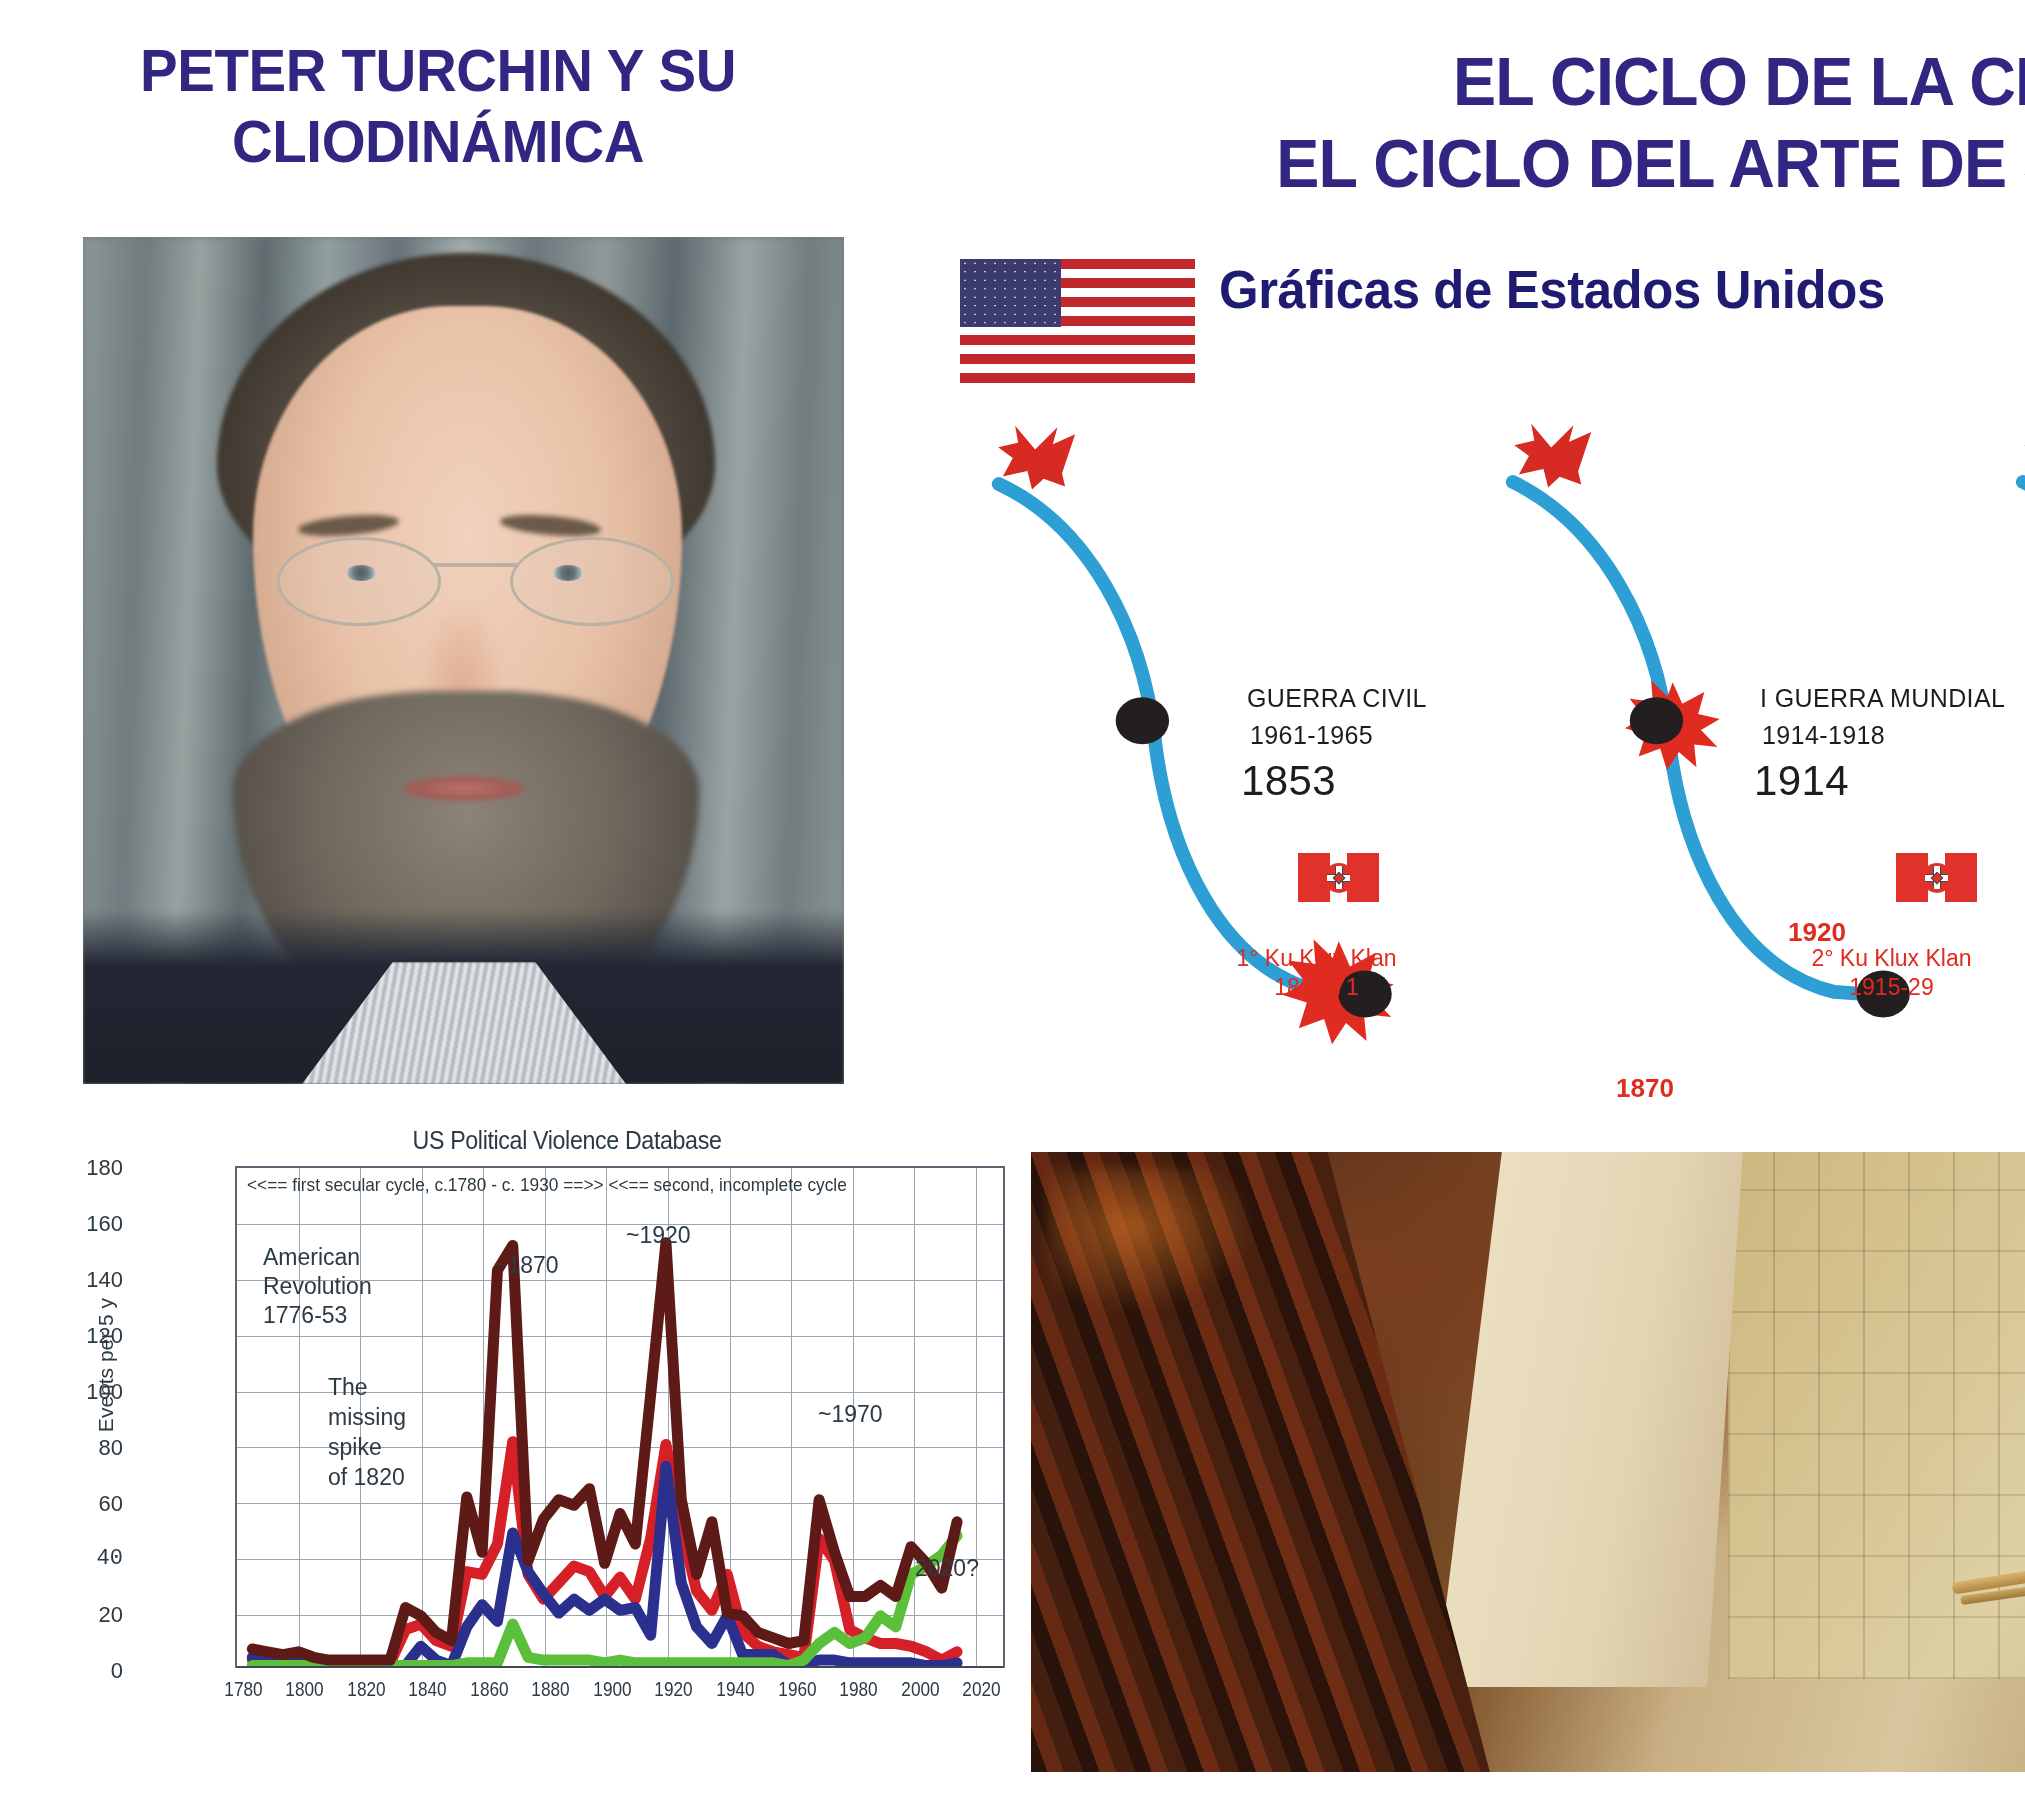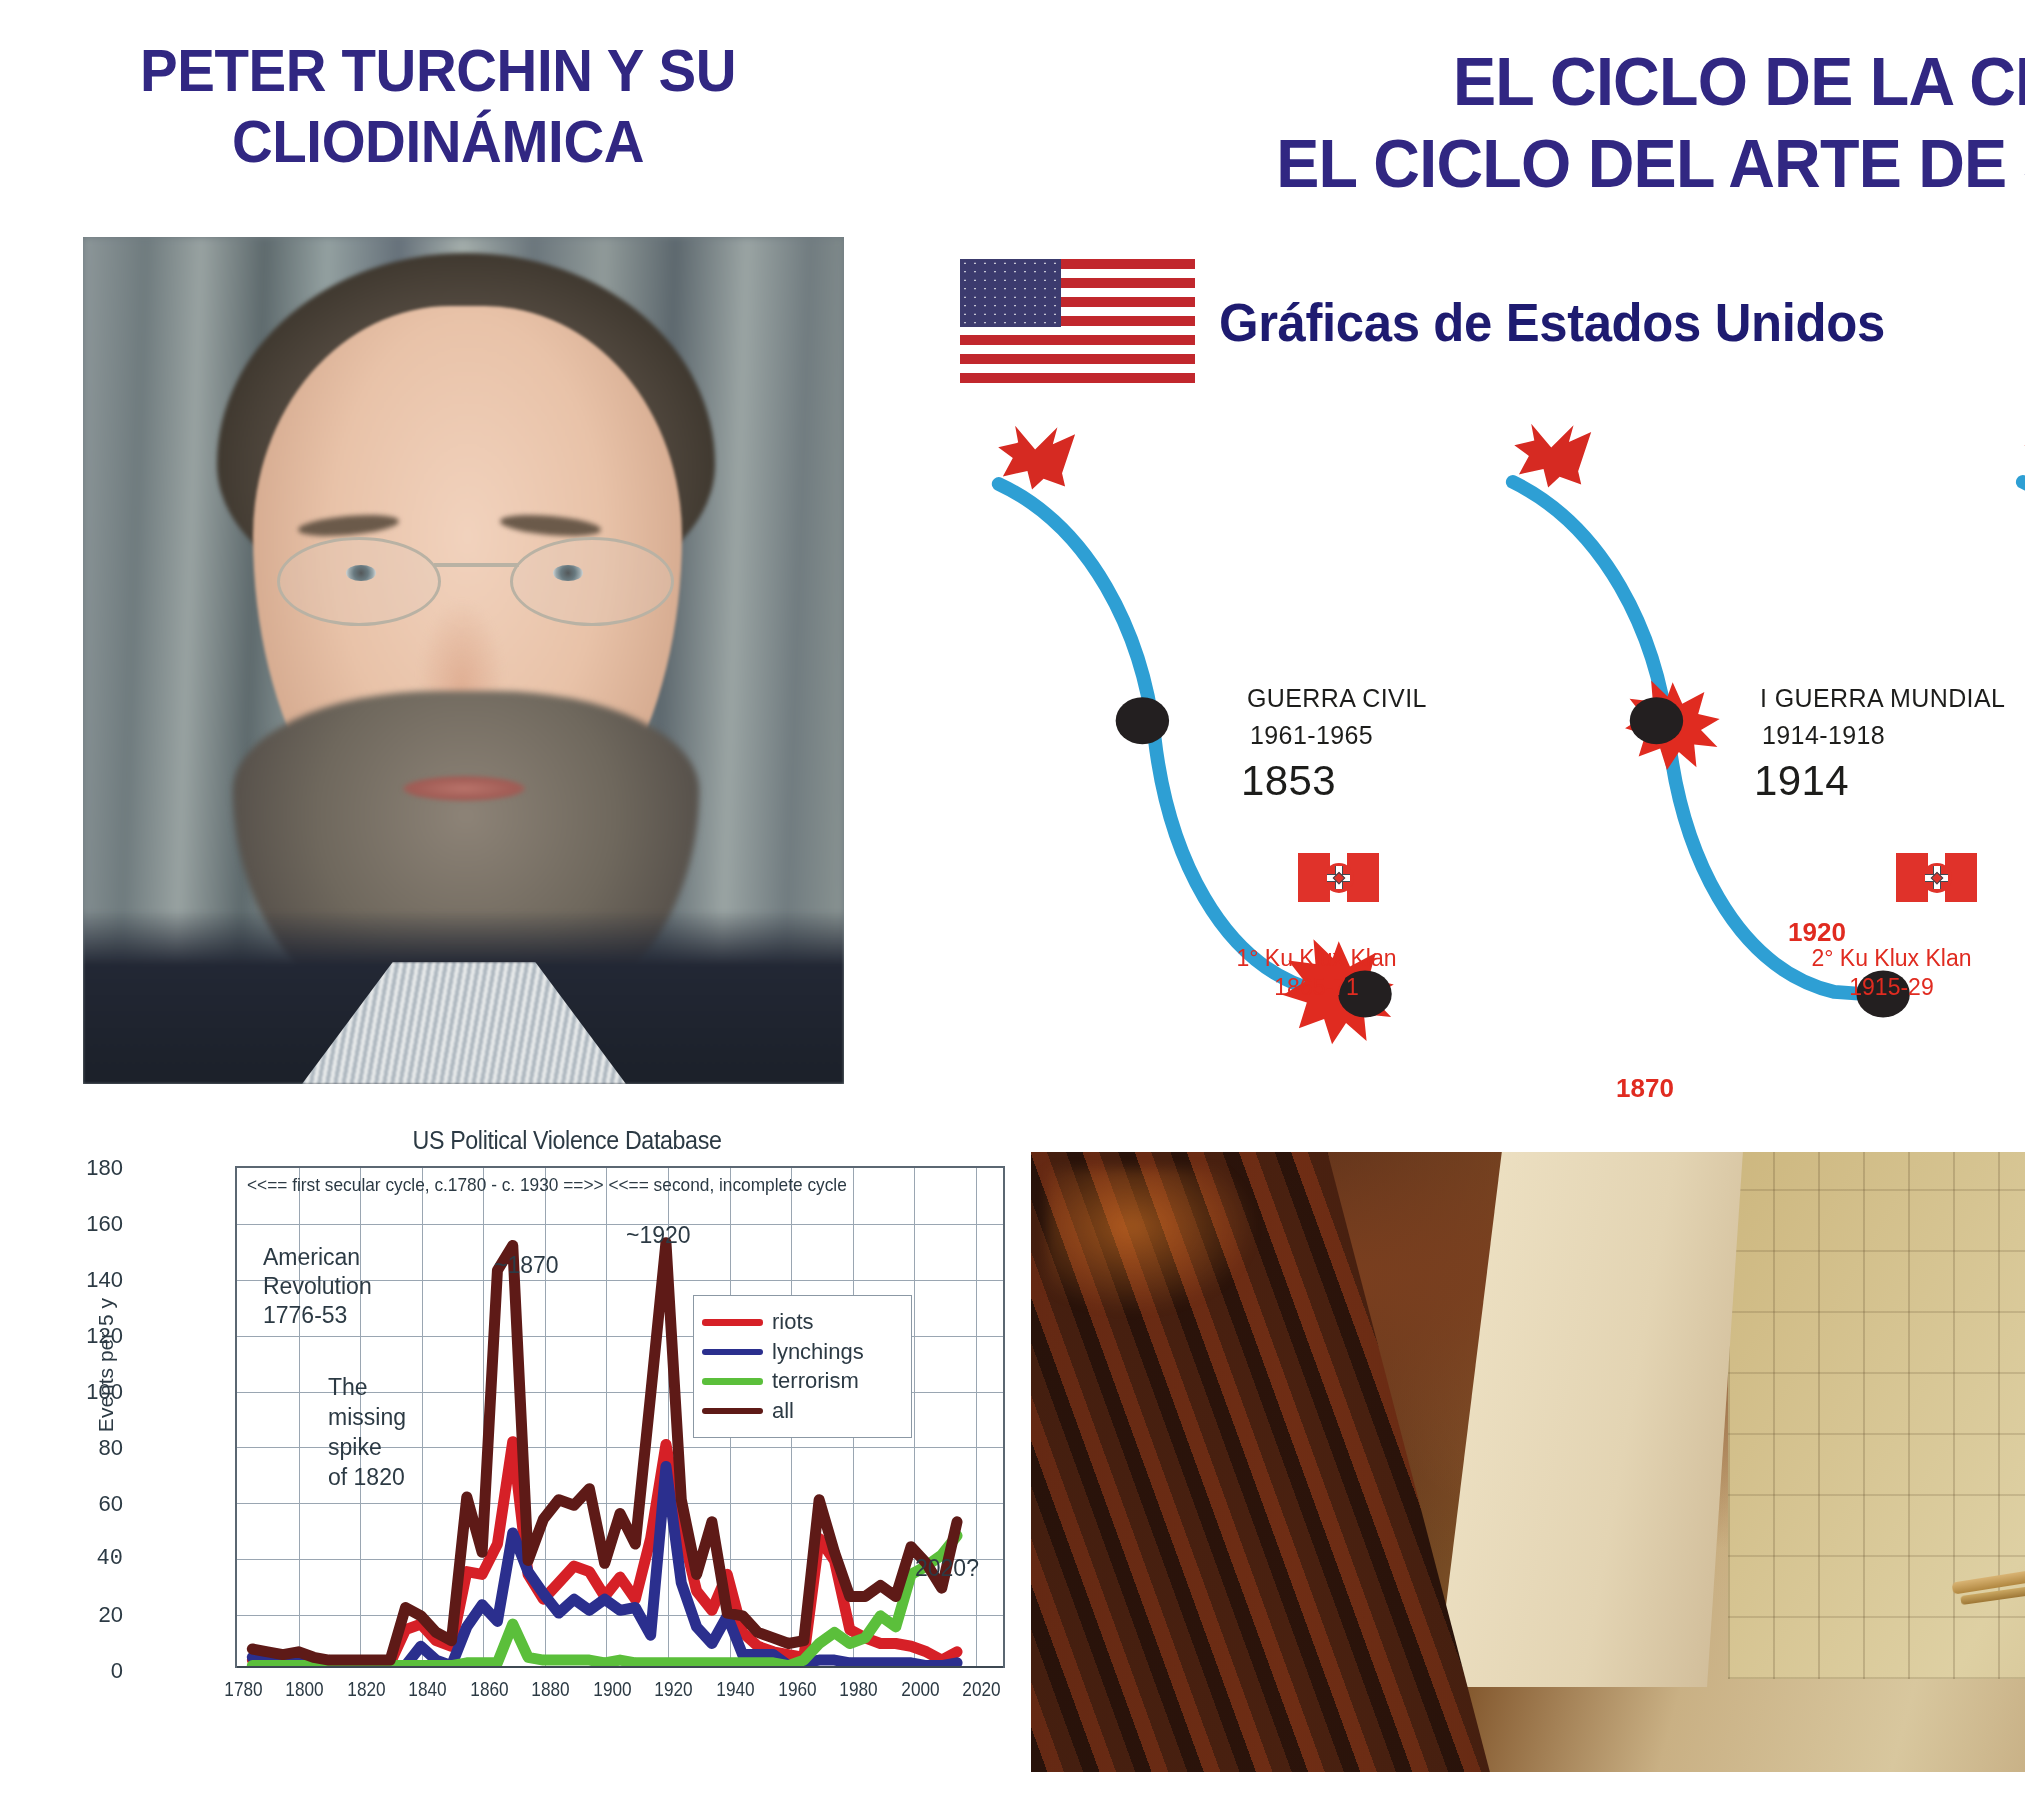--- a/index.html
+++ b/index.html
@@ -19,21 +19,21 @@
     position:absolute;left:992px;top:41px;width:2147px;
     text-align:center;color:#312782;font-weight:bold;
     font-size:68px;line-height:1.2;letter-spacing:-0.8px;
     transform:scaleX(.95);transform-origin:center top;
   }
   #main-title .l2{white-space:nowrap;}
 
   
   #subtitle-row{
     position:absolute;left:960px;top:259px;
-    display:flex;align-items:center;gap:24px;
+    display:flex;align-items:flex-start;gap:24px;
   }
   #us-flag{
     width:235px;height:126px;position:relative;display:block;
     background:
       repeating-linear-gradient(to bottom,
         #c1272d 0px,#c1272d 9.6px,
         #ffffff 9.6px,#ffffff 19px);
     filter:blur(0.2px);
   }
   #us-flag .canton{
@@ -450,38 +450,20 @@
     <span>American</span><br><span>Revolution</span><br><span>1776-53</span>
   </div>
   <div class="annot" style="left:417px;top:126px;">~1870</div>
   <div class="annot" style="left:549px;top:96px;">~1920</div>
   <div class="annot" style="left:741px;top:275px;">~1970</div>
   <div class="annot" style="left:251px;top:247px;line-height:1.3;">
     <span>The</span><br><span>missing</span><br><span>spike</span><br><span>of 1820</span>
   </div>
   <div class="annot" style="left:838px;top:429px;">2020?</div>
 
-  <div id="legend">
-    <div class="row">
-      <span class="sw" style="background:#d62027"></span>
-      <span class="nm">riots</span>
-    </div>
-    <div class="row">
-      <span class="sw" style="background:#2b2f8e"></span>
-      <span class="nm">lynchings</span>
-    </div>
-    <div class="row">
-      <span class="sw" style="background:#5bbf3b"></span>
-      <span class="nm">terrorism</span>
-    </div>
-    <div class="row">
-      <span class="sw" style="background:#5e1a17"></span>
-      <span class="nm">all</span>
-    </div>
-  </div>
 </div>
 
 <div id="painting">
   <div class="base"></div>
   <div class="map"></div>
 
   <div class="canvas-white"></div>
   <div class="curtain"></div>
   <div class="curtain-hl"></div>
 

